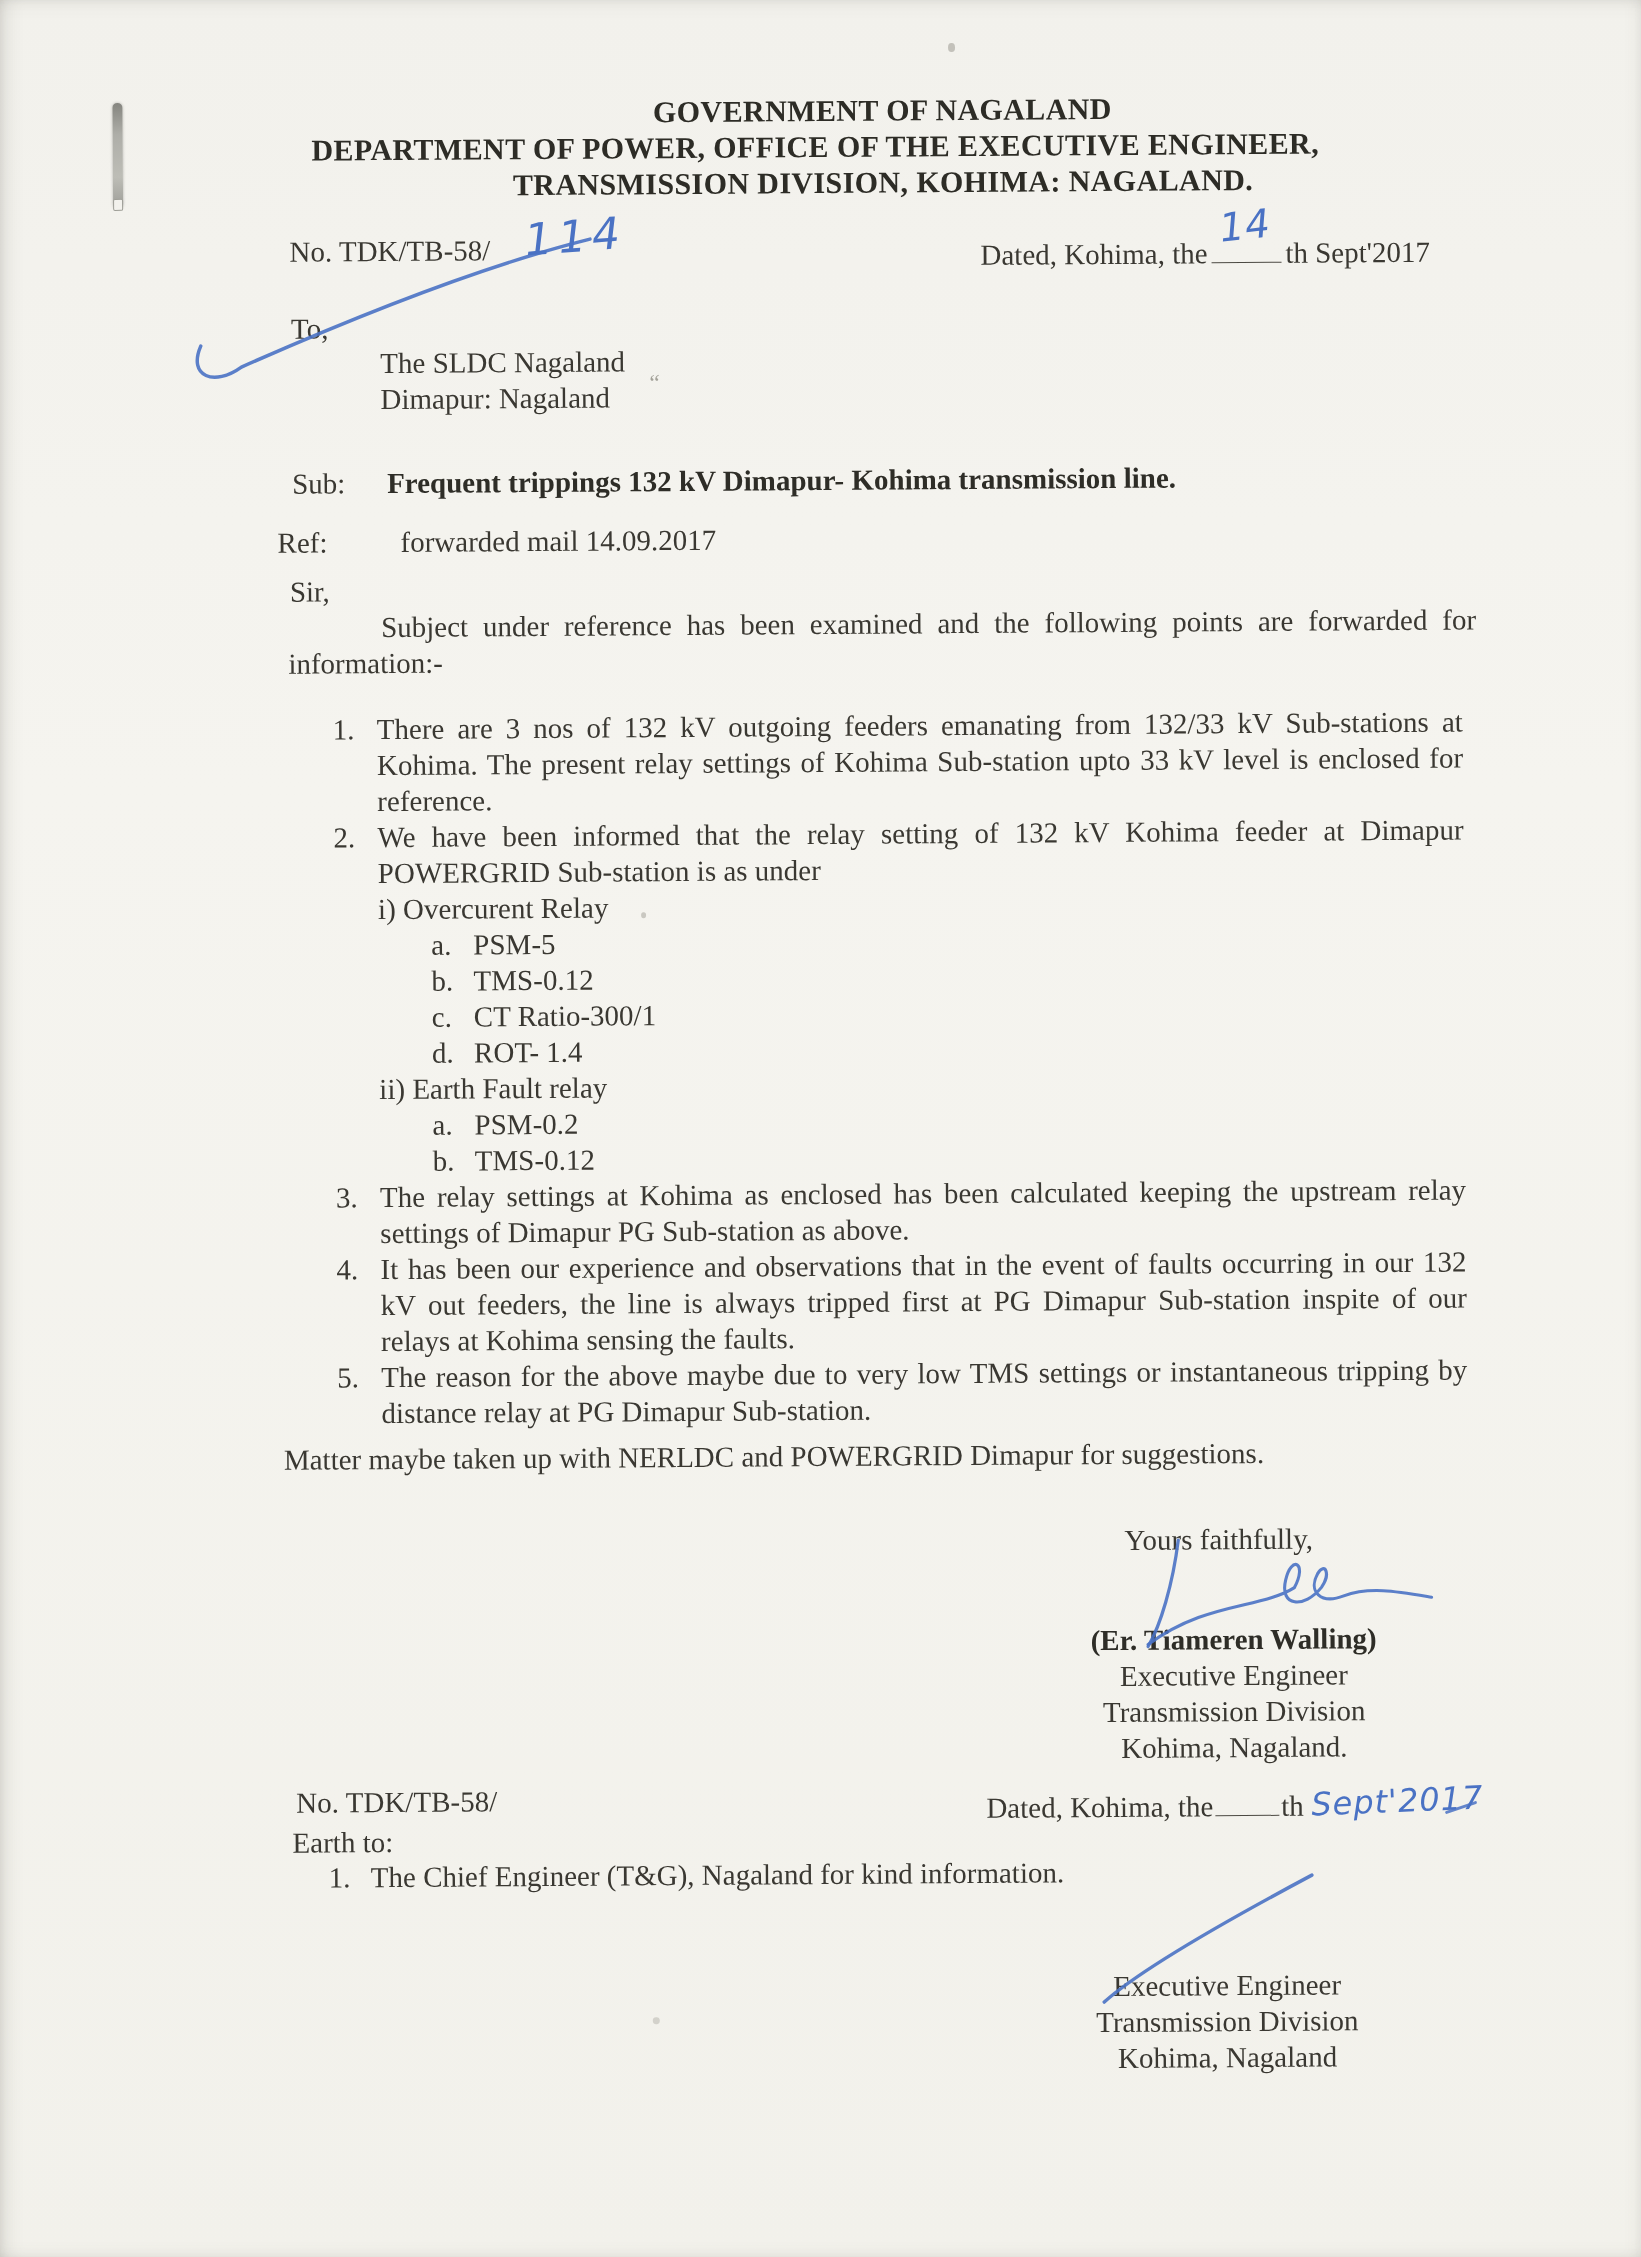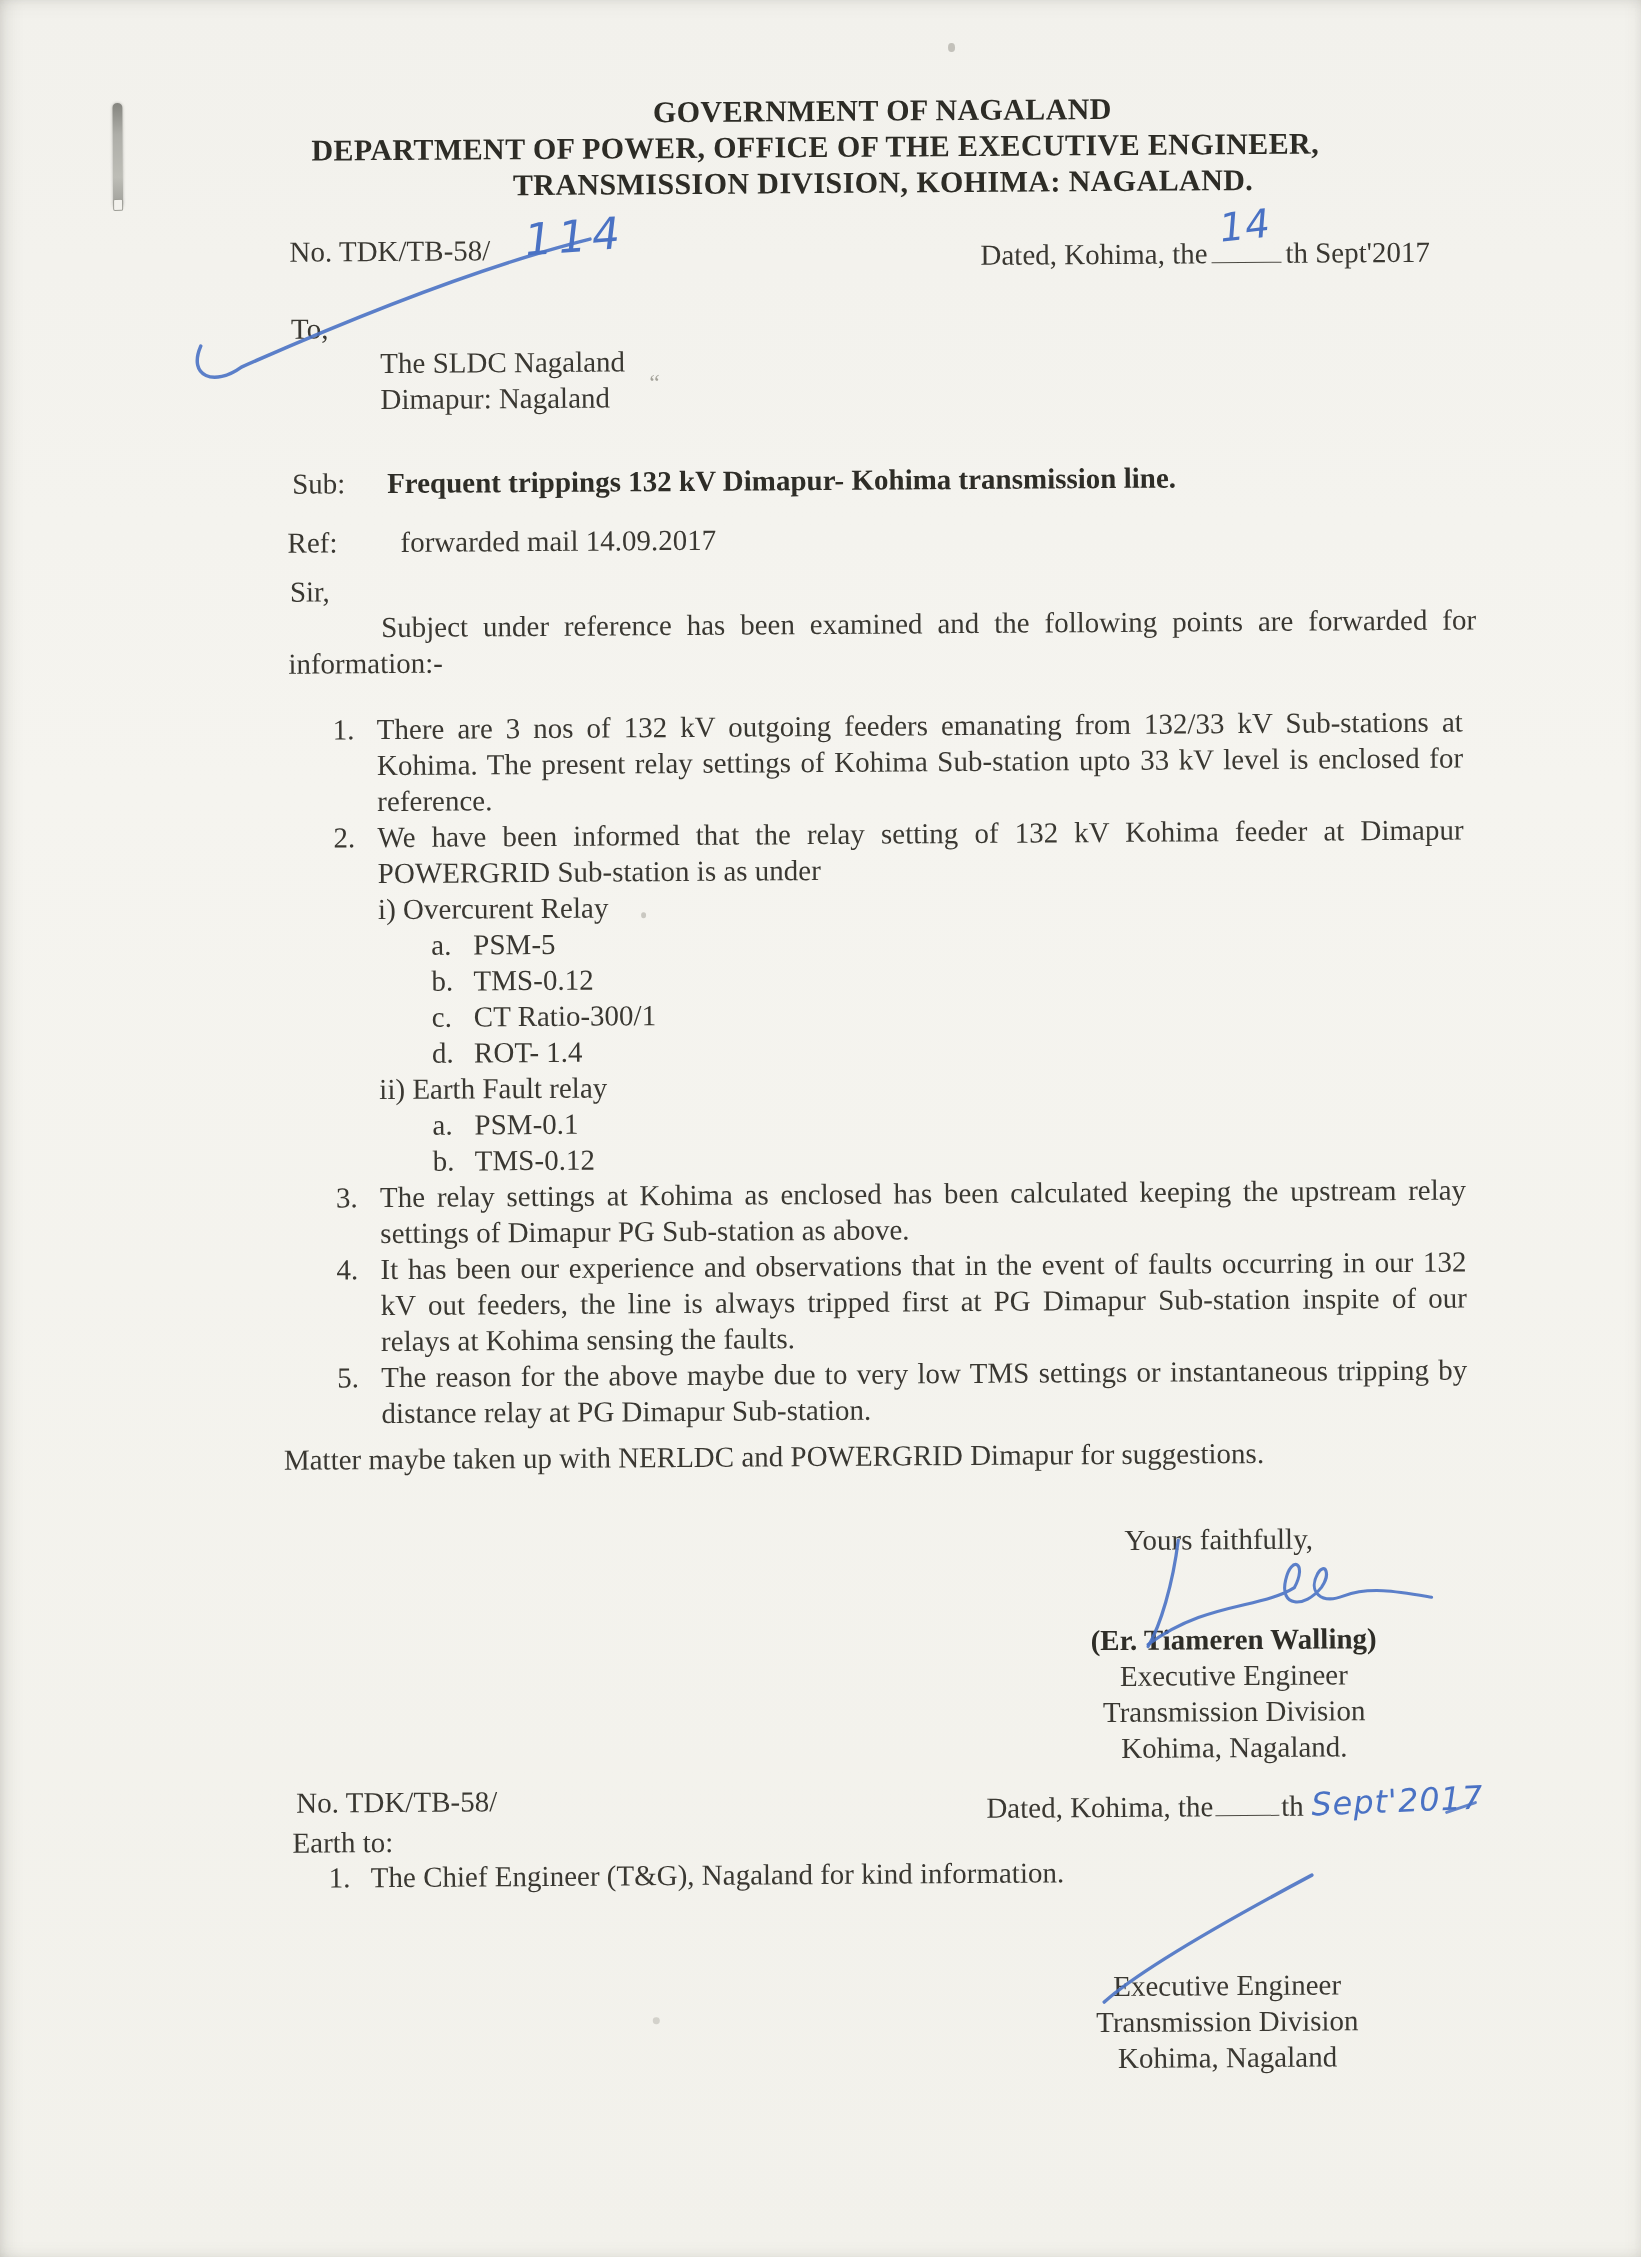--- a/index.html
+++ b/index.html
@@ -73,21 +73,21 @@
     <div class="abs body-text dateline" style="left:985px;top:236px">
       <span>Dated, Kohima, the</span><span class="slot"><span class="hand hand-14">14</span></span><span>th Sept'2017</span>
     </div>
 
     <div class="abs body-text" style="left:295px;top:307px">To,</div>
     <div class="abs body-text" style="left:384px;top:342px">The SLDC Nagaland</div>
     <div class="abs body-text" style="left:384px;top:378px">Dimapur: Nagaland</div>
 
     <div class="abs body-text" style="left:295px;top:462px">Sub:</div>
     <div class="abs body-text bold" style="left:390px;top:462px">Frequent trippings 132 kV Dimapur- Kohima transmission line.</div>
-    <div class="abs body-text" style="left:290px;top:521px">Ref:</div>
+    <div class="abs body-text" style="left:280px;top:521px">Ref:</div>
     <div class="abs body-text" style="left:403px;top:521px">forwarded mail 14.09.2017</div>
 
     <div class="abs body-text" style="left:292px;top:570px">Sir,</div>
     <div class="abs body-text just" style="left:290px;top:606px;width:1188px;text-indent:93px">Subject under reference has been examined and the following points are forwarded for information:-</div>
 
     <div class="points body-text">
       <div class="prow">
         <div class="pnum">1.</div>
         <div class="ptext">There are 3 nos of 132 kV outgoing feeders emanating from 132/33 kV Sub-stations at Kohima. The present relay settings of Kohima Sub-station upto 33 kV level is enclosed for reference.</div>
       </div>
@@ -108,21 +108,21 @@
         <div class="rletter">c.</div>
         <div>CT Ratio-300/1</div>
       </div>
       <div class="rrow">
         <div class="rletter">d.</div>
         <div>ROT- 1.4</div>
       </div>
       <div class="rhead">ii) Earth Fault relay</div>
       <div class="rrow">
         <div class="rletter">a.</div>
-        <div>PSM-0.1</div>
+        <div>PSM-0.2</div>
       </div>
       <div class="rrow">
         <div class="rletter">b.</div>
         <div>TMS-0.12</div>
       </div>
       <div class="prow">
         <div class="pnum">3.</div>
         <div class="ptext">The relay settings at Kohima as enclosed has been calculated keeping the upstream relay settings of Dimapur PG Sub-station as above.</div>
       </div>
       <div class="prow">

